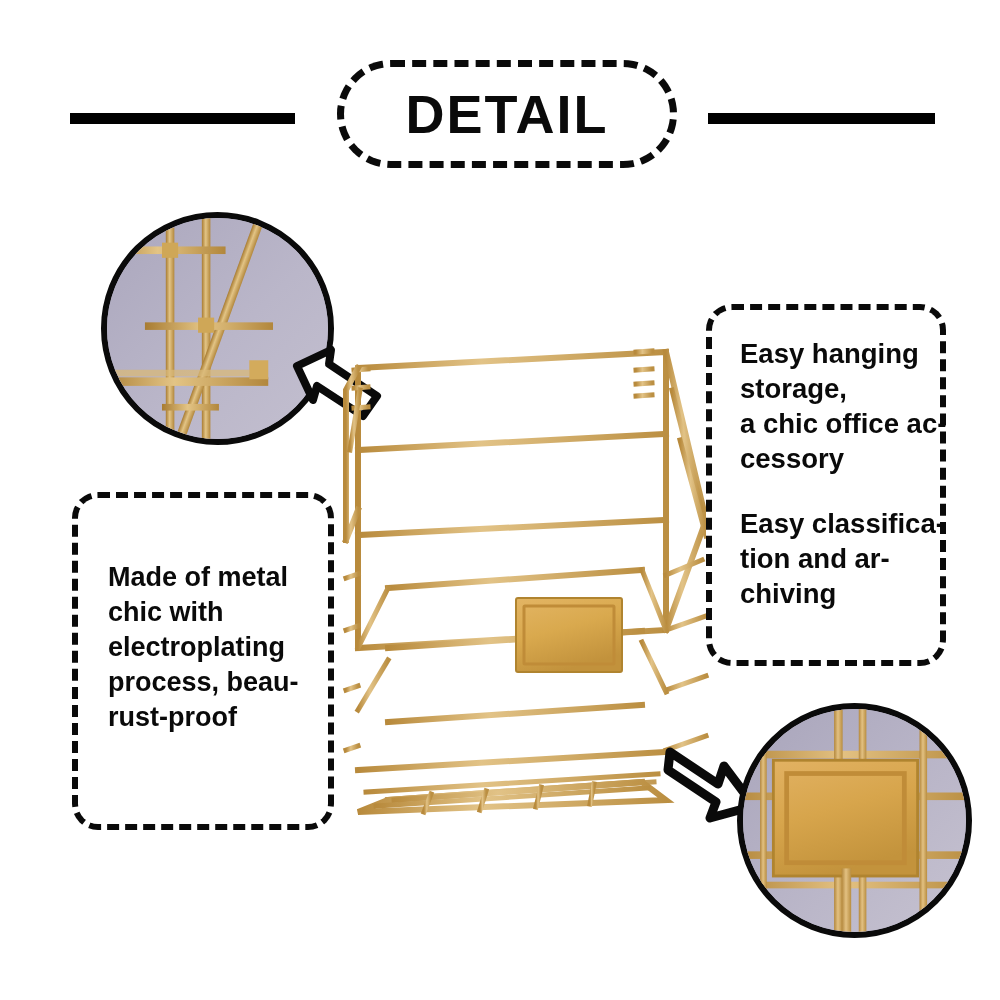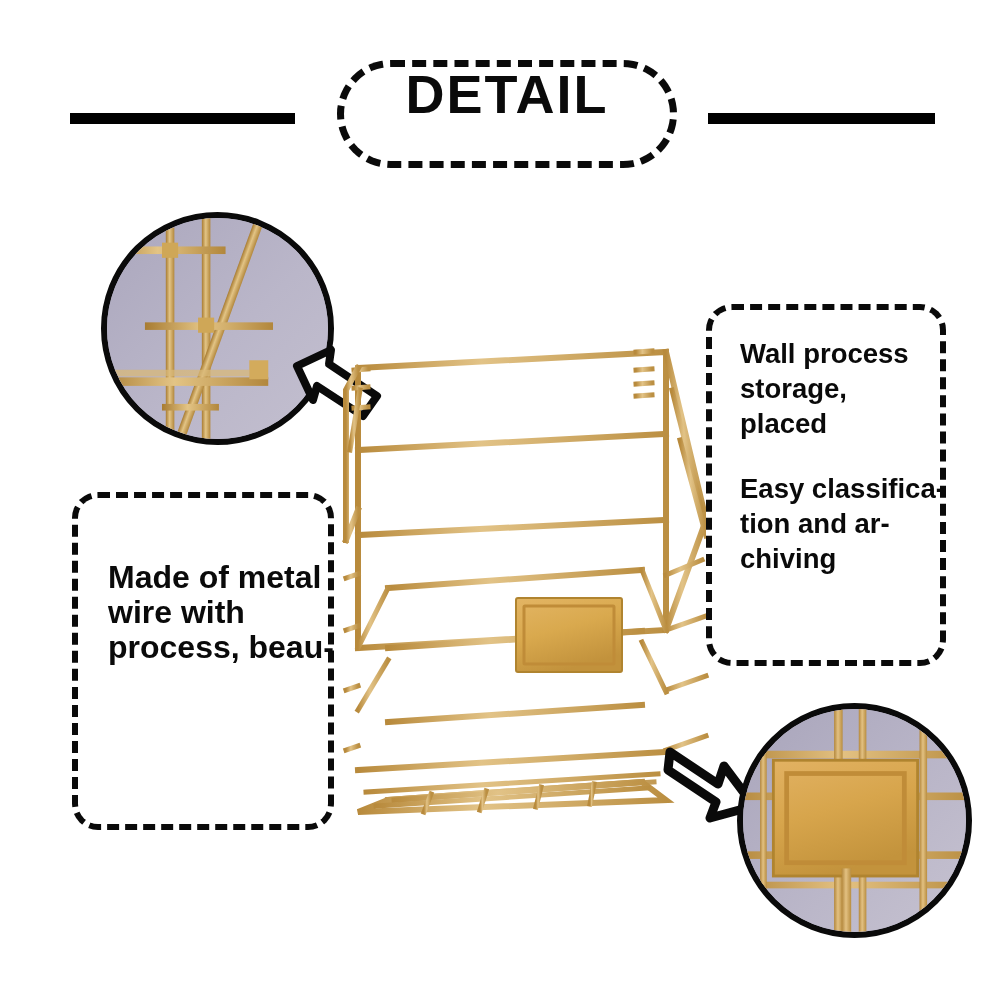--- a/index.html
+++ b/index.html
@@ -12,39 +12,39 @@
   #stage{position:relative;width:1000px;height:1000px;background:#fff;}
 
   
   .rule{position:absolute;background:#000;height:11px;}
   #rule-left{left:70px;top:113px;width:225px;}
   #rule-right{left:708px;top:113px;width:227px;}
 
   #title-box{
     position:absolute;left:337px;top:60px;width:340px;height:108px;
     border:7px dashed #0a0a0a;border-radius:54px;
-    display:flex;justify-content:center;
+    display:flex;align-items:center;justify-content:center;
     box-sizing:border-box;background:#fff;
   }
   #title-text{
     font-size:54px;font-weight:700;color:#0a0a0a;
     letter-spacing:2px;line-height:1;
     font-family:"Liberation Sans", sans-serif;
   }
 
   
   .callout{
     position:absolute;box-sizing:border-box;
     border:6px dashed #0a0a0a;border-radius:26px;background:#fff;
     font-weight:700;color:#0a0a0a;
   }
   #callout-left{
     left:72px;top:492px;width:262px;height:338px;
     padding:62px 0 0 30px;
-    font-size:32px;line-height:35px;
+    font-size:27px;line-height:35px;
   }
   #callout-right{
     left:706px;top:304px;width:240px;height:362px;
     padding:26px 0 0 28px;
     font-size:27.5px;line-height:35px;
   }
   #callout-right .para{white-space:nowrap;}
   #callout-right .gap{height:30px;}
   .ln{white-space:nowrap;}
 
@@ -277,29 +277,32 @@
 
       <rect x="32" y="54" width="152" height="122" fill="url(#plate2)" stroke="#b0842f" stroke-width="3"></rect>
       <rect x="46" y="68" width="124" height="94" fill="none" stroke="#c08c38" stroke-width="5"></rect>
 
       <rect x="104" y="168" width="10" height="70" fill="url(#wg2)"></rect>
     </svg>
   </div>
 
   <div class="callout" id="callout-left">
     <div class="ln">Made of metal</div>
-    <div class="ln">wire with</div>
+    <div class="ln">chic with</div>
+    <div class="ln">electroplating</div>
     <div class="ln">process, beau-</div>
+    <div class="ln">rust-proof</div>
   </div>
 
   <div class="callout" id="callout-right">
     <div class="para">
-      <div class="ln">Wall process</div>
+      <div class="ln">Easy hanging</div>
       <div class="ln">storage,</div>
-      <div class="ln">placed</div>
+      <div class="ln">a chic office ac-</div>
+      <div class="ln">cessory</div>
     </div>
     <div class="gap"></div>
     <div class="para">
       <div class="ln">Easy classifica-</div>
       <div class="ln">tion and ar-</div>
       <div class="ln">chiving</div>
     </div>
   </div>
 
 </div>

